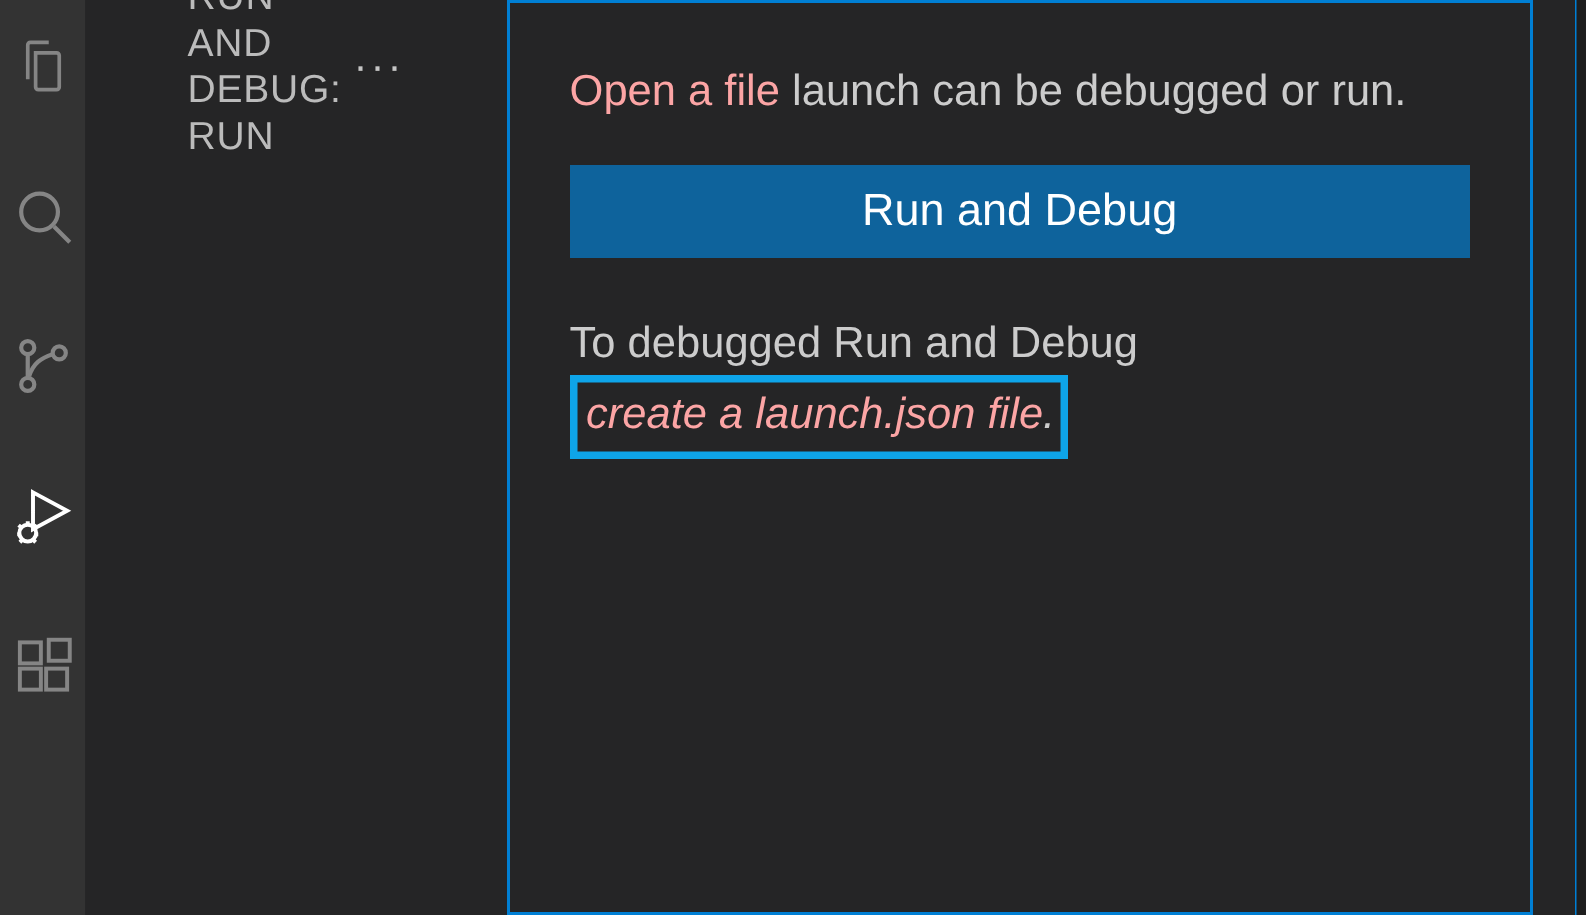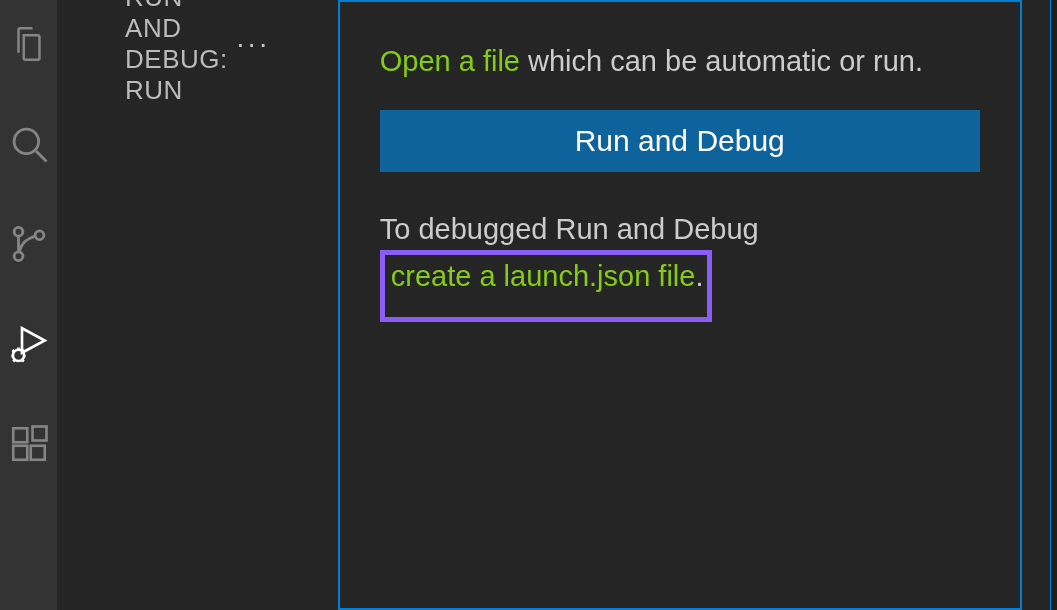--- a/index.html
+++ b/index.html
@@ -67,39 +67,40 @@
   .panel {
     margin: 0 28px 0 28px;
     border: 2px solid #007fd4;
     padding: 38px 40px 40px 40px;
     color: #cccccc;
     font-size: 29px;
     line-height: 1.45;
     height: 100%;
   }
   .panel p { margin-bottom: 28px; }
-  .link { color: #84cc16; cursor: pointer; margin-top: 12px; }
+  .link { color: #fca5a5; cursor: pointer; margin-top: 12px; }
   .run-button {
     display: block;
     width: 600px;
     max-width: 100%;
     margin: 0 auto 36px auto;
     background: #0e639c;
     color: #ffffff;
     border: none;
     font-size: 30px;
     padding: 14px 0;
     text-align: center;
     cursor: pointer;
     font-family: inherit;
   }
   .highlight-box {
-    border: 5px solid #8b5cf6;
-    padding: 0 4px 20px 6px;
+    border: 5px solid #0ea5e9;
+    padding: 0 4px 4px 6px;
     display: inline-block;
+    font-style: italic;
   }
   .right-edge {
     width: 12px;
     background: #1e1e1e;
     border-left: 1px solid #007fd4;
   }
 </style>
 </head>
 <body>
 
@@ -149,21 +150,21 @@
 </div>
 
 <div class="sidebar">
   <div class="sidebar-header">
     <span>RUN AND DEBUG: RUN</span>
     <span class="more-dots">···</span>
   </div>
 
   <div class="panel">
     <p>
-      <span class="link">Open a file</span><span> which can be automatic or run.</span>
+      <span class="link">Open a file</span><span> launch can be debugged or run.</span>
     </p>
 
     <button class="run-button">Run and Debug</button>
 
     <p>
       <span>To debugged Run and Debug </span><span class="highlight-box"><span class="link">create a launch.json file</span><span>.</span></span>
     </p>
 
   </div>
 </div>

